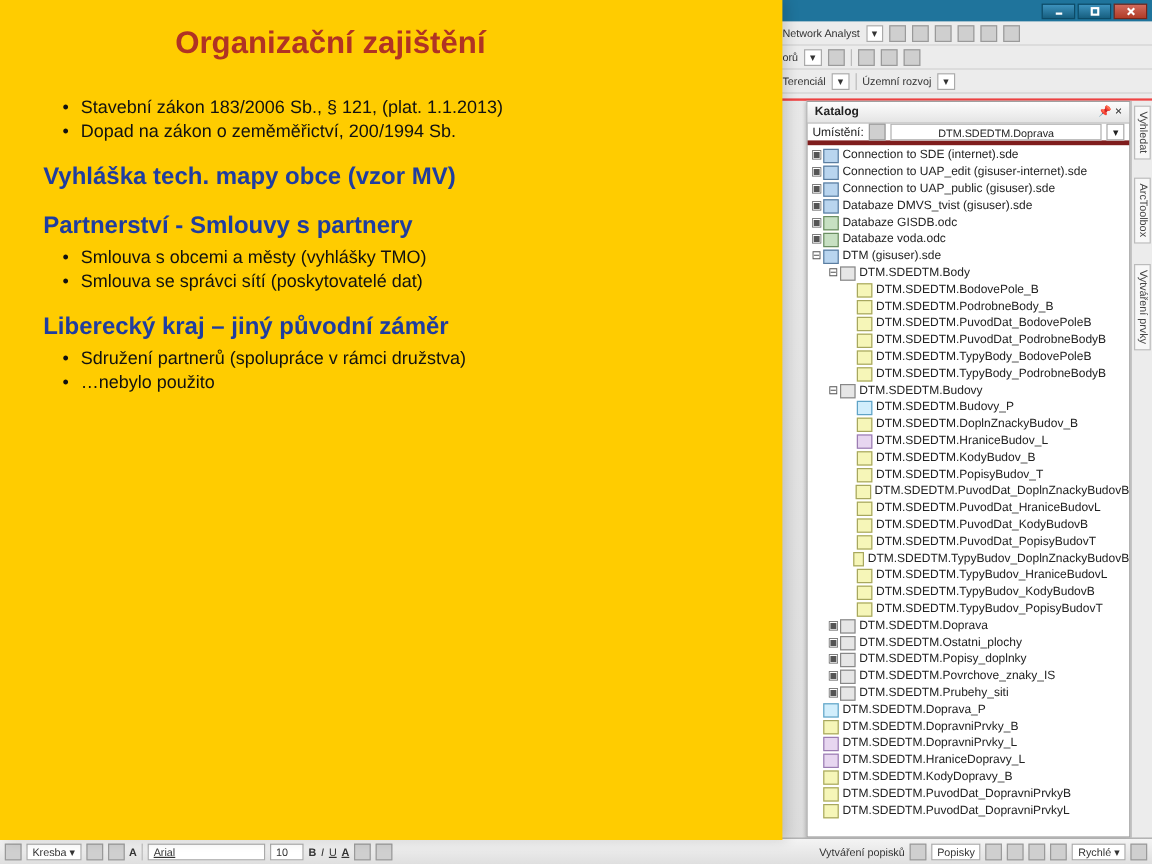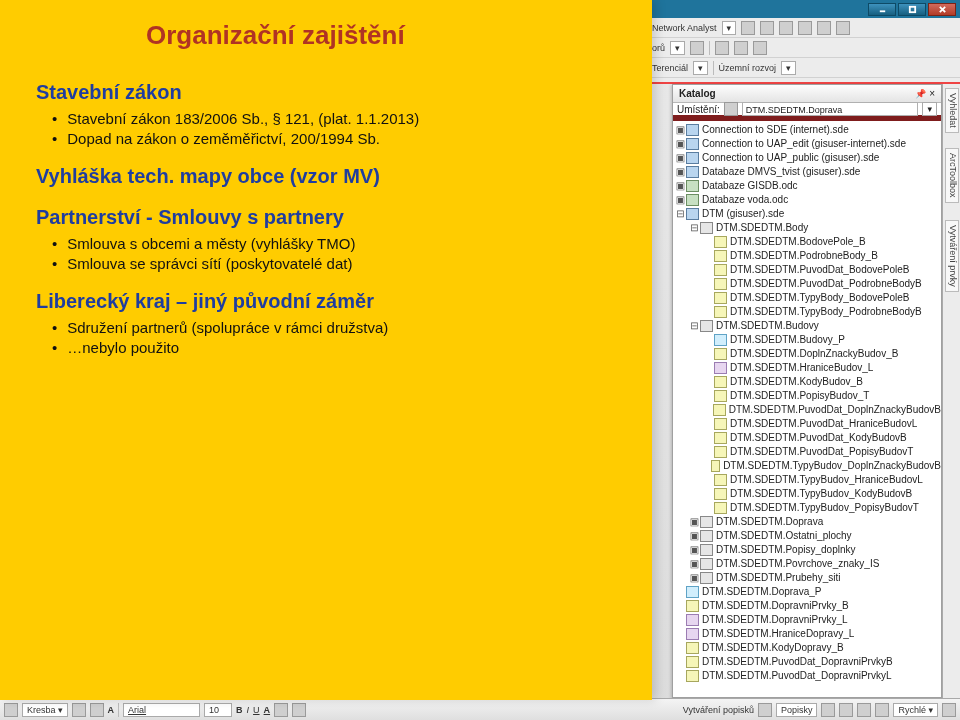--- a/index.html
+++ b/index.html
@@ -18,21 +18,21 @@
   .tb-row .lbl { white-space: nowrap; }
   .icon16 { width: 14px; height: 14px; display: inline-block; background: #cfcfcf; border: 1px solid #9a9a9a; }
   .dd { display: inline-block; border: 1px solid #aaa; background: #fff; padding: 0 4px; font-size: 9px; height: 14px; line-height: 12px; }
   .sep { width: 1px; height: 14px; background: #bbb; }
 
   
   .catalog { position: absolute; top: 84px; right: 18px; width: 270px; bottom: 22px; background: #fff; border: 1px solid #a0a0a0; box-shadow: -1px 1px 3px rgba(0,0,0,.2); font-size: 10px; color: #222; }
   .cat-title { height: 18px; background: linear-gradient(#fdfdfd,#e4e4e4); border-bottom: 1px solid #b7b7b7; display: flex; align-items: center; padding: 0 6px; justify-content: space-between; }
   .cat-title .ttl { font-weight: 600; }
   .cat-title .xx { font-size: 10px; cursor: default; }
-  .cat-path { height: 18px; border-bottom: 6px solid #7f1d1d; display: flex; align-items: center; gap: 4px; padding: 0 4px; }
+  .cat-path { height: 18px; border-bottom: 4px solid #7f1d1d; display: flex; align-items: center; gap: 4px; padding: 0 4px; text-align: center; }
   .cat-path .fld { flex: 1; border: 1px solid #b0b0b0; background: #fff; font-size: 9px; padding: 1px 3px; height: 14px; line-height: 12px; overflow: hidden; white-space: nowrap; }
 
   .tree { position: absolute; top: 36px; left: 0; right: 0; bottom: 0; overflow: auto; padding: 2px 0 4px 2px; }
   .tree .node { display: flex; align-items: center; height: 14px; line-height: 14px; white-space: nowrap; }
   .tree .tw { width: 11px; text-align: center; color: #555; font-size: 10px; }
   .tree .ic { width: 13px; height: 12px; margin-right: 3px; display: inline-block; border: 1px solid #7a7a3a; background: #ffe9a8; }
   .tree .ic.sde { background: #b9d5ef; border-color: #5a7da0; }
   .tree .ic.db  { background: #c7e0c2; border-color: #6b8e62; }
   .tree .ic.fc  { background: #f6f6b8; border-color: #a7a75e; }
   .tree .ic.line{ background: #e7d6f0; border-color: #9b7cb2; }
@@ -343,21 +343,21 @@
   <div class="side-tab t3">Vytváření prvky</div>
 </div>
 
 <div class="statusbar">
   <span class="icon16"></span>
   <span class="btn9">Kresba ▾</span>
   <span class="icon16"></span>
   <span class="icon16"></span>
   <span class="hi">A</span>
   <span class="sep"></span>
-  <span class="btn9" style="width:77px;text-decoration:underline;">Arial</span>
+  <span class="btn9" style="width:98px;text-decoration:underline;">Arial</span>
   <span class="btn9" style="width:28px;">10</span>
   <span class="hi">B</span>
   <span style="font-style:italic;">I</span>
   <span class="u">U</span>
   <span class="hi" style="text-decoration:underline;">A</span>
   <span class="icon16"></span>
   <span class="icon16"></span>
   <span class="sp"></span>
   <span>Vytváření popisků</span>
   <span class="icon16"></span>
@@ -366,21 +366,20 @@
   <span class="icon16"></span>
   <span class="icon16"></span>
   <span class="icon16"></span>
   <span class="btn9">Rychlé ▾</span>
   <span class="icon16"></span>
 </div>
 
 <div class="slide">
   <h1>Organizační zajištění</h1>
 
-  <h2>Stavební zákon</h2>
   <ul>
     <li>Stavební zákon 183/2006 Sb., § 121, (plat. 1.1.2013)</li>
     <li>Dopad na zákon o zeměměřictví, 200/1994 Sb.</li>
   </ul>
 
   <h2>Vyhláška tech. mapy obce (vzor MV)</h2>
 
   <h2>Partnerství - Smlouvy s partnery</h2>
   <ul>
     <li>Smlouva s obcemi a městy (vyhlášky TMO)</li>

